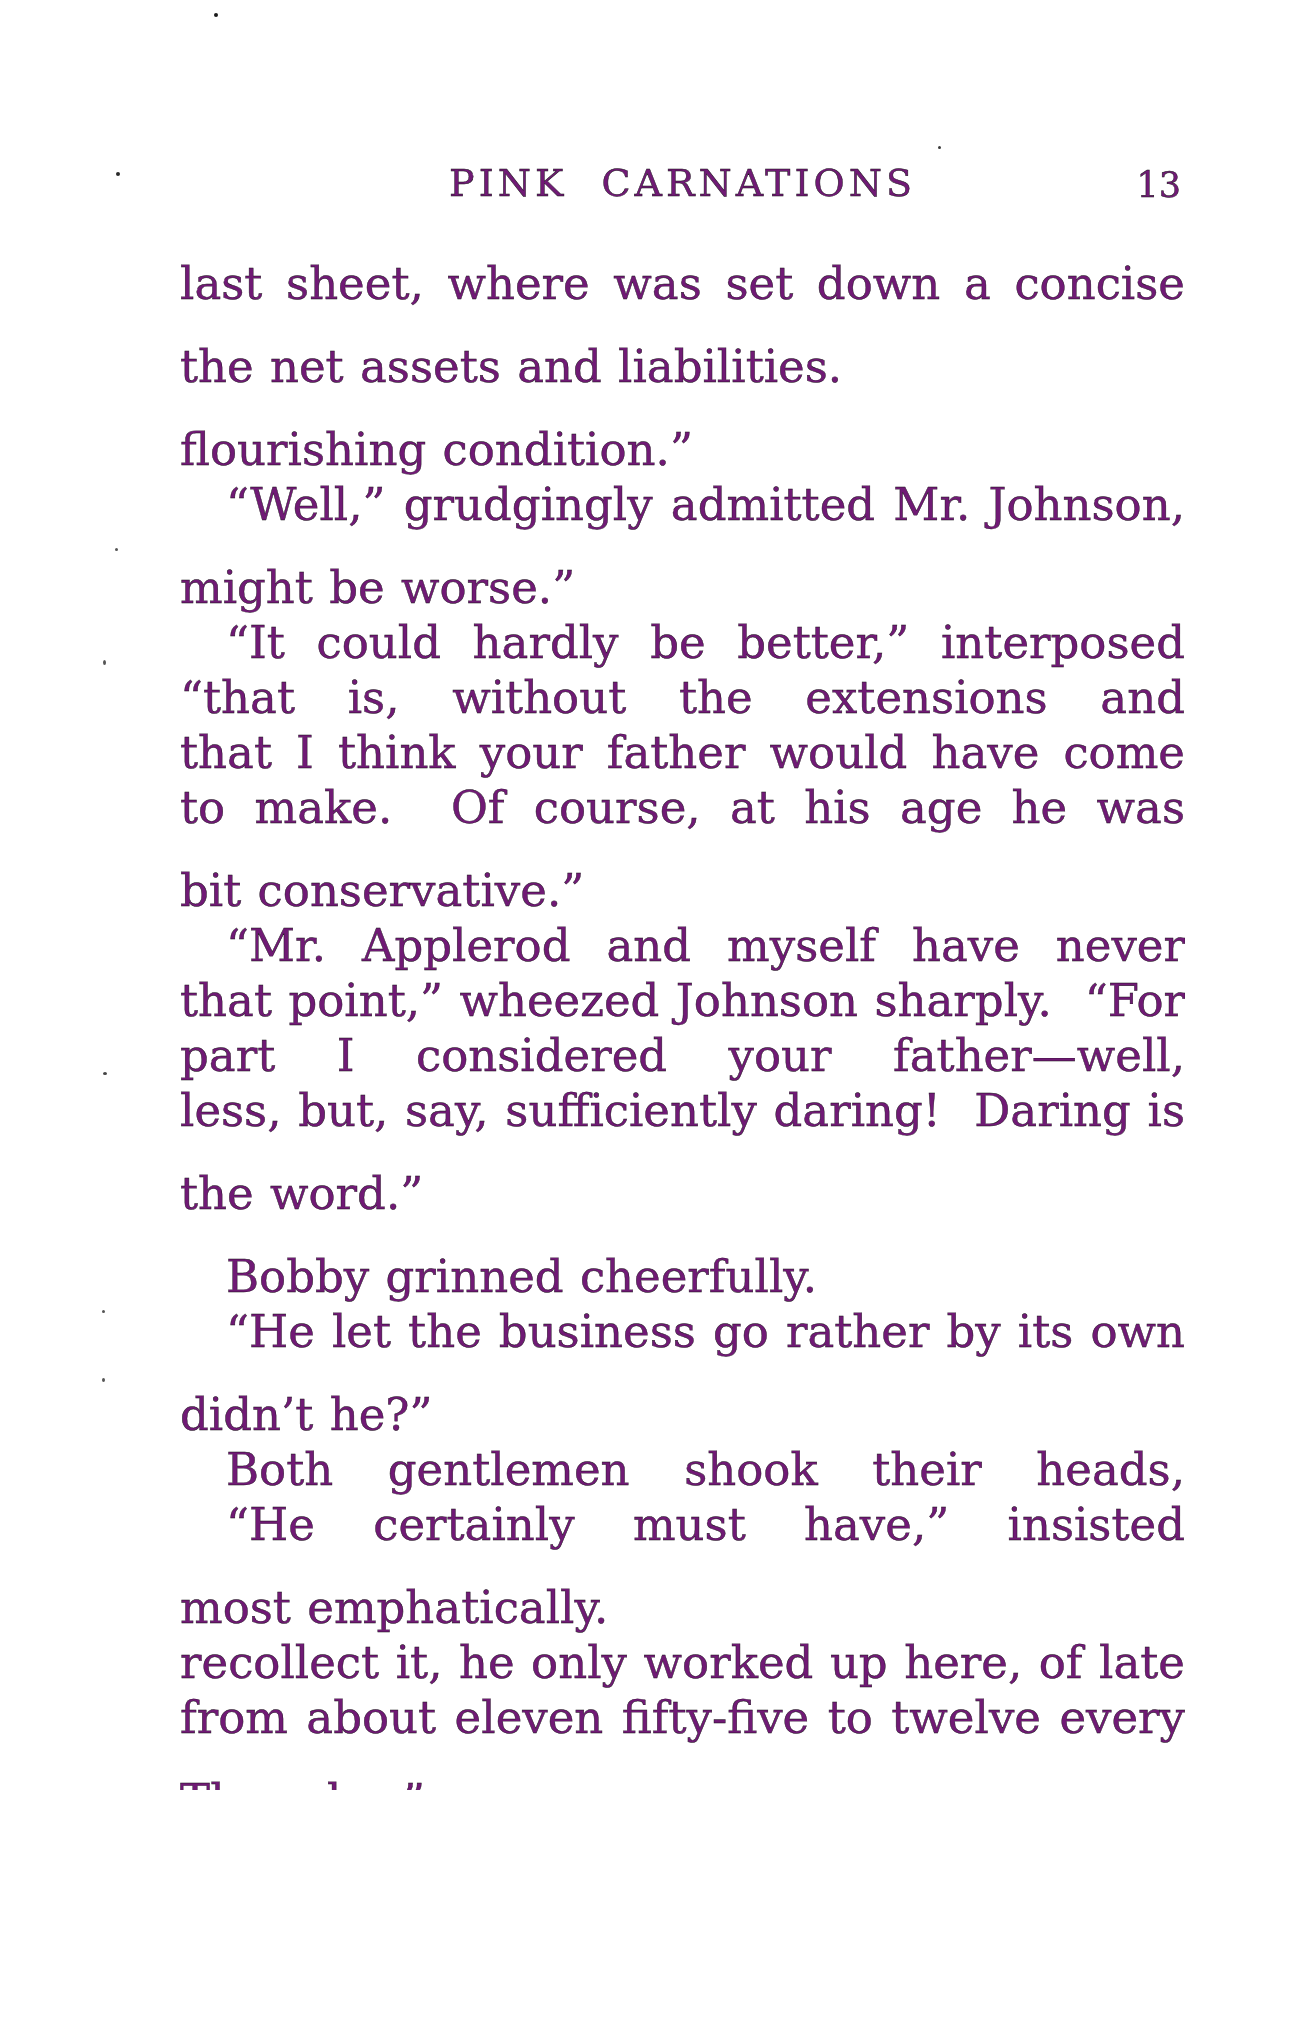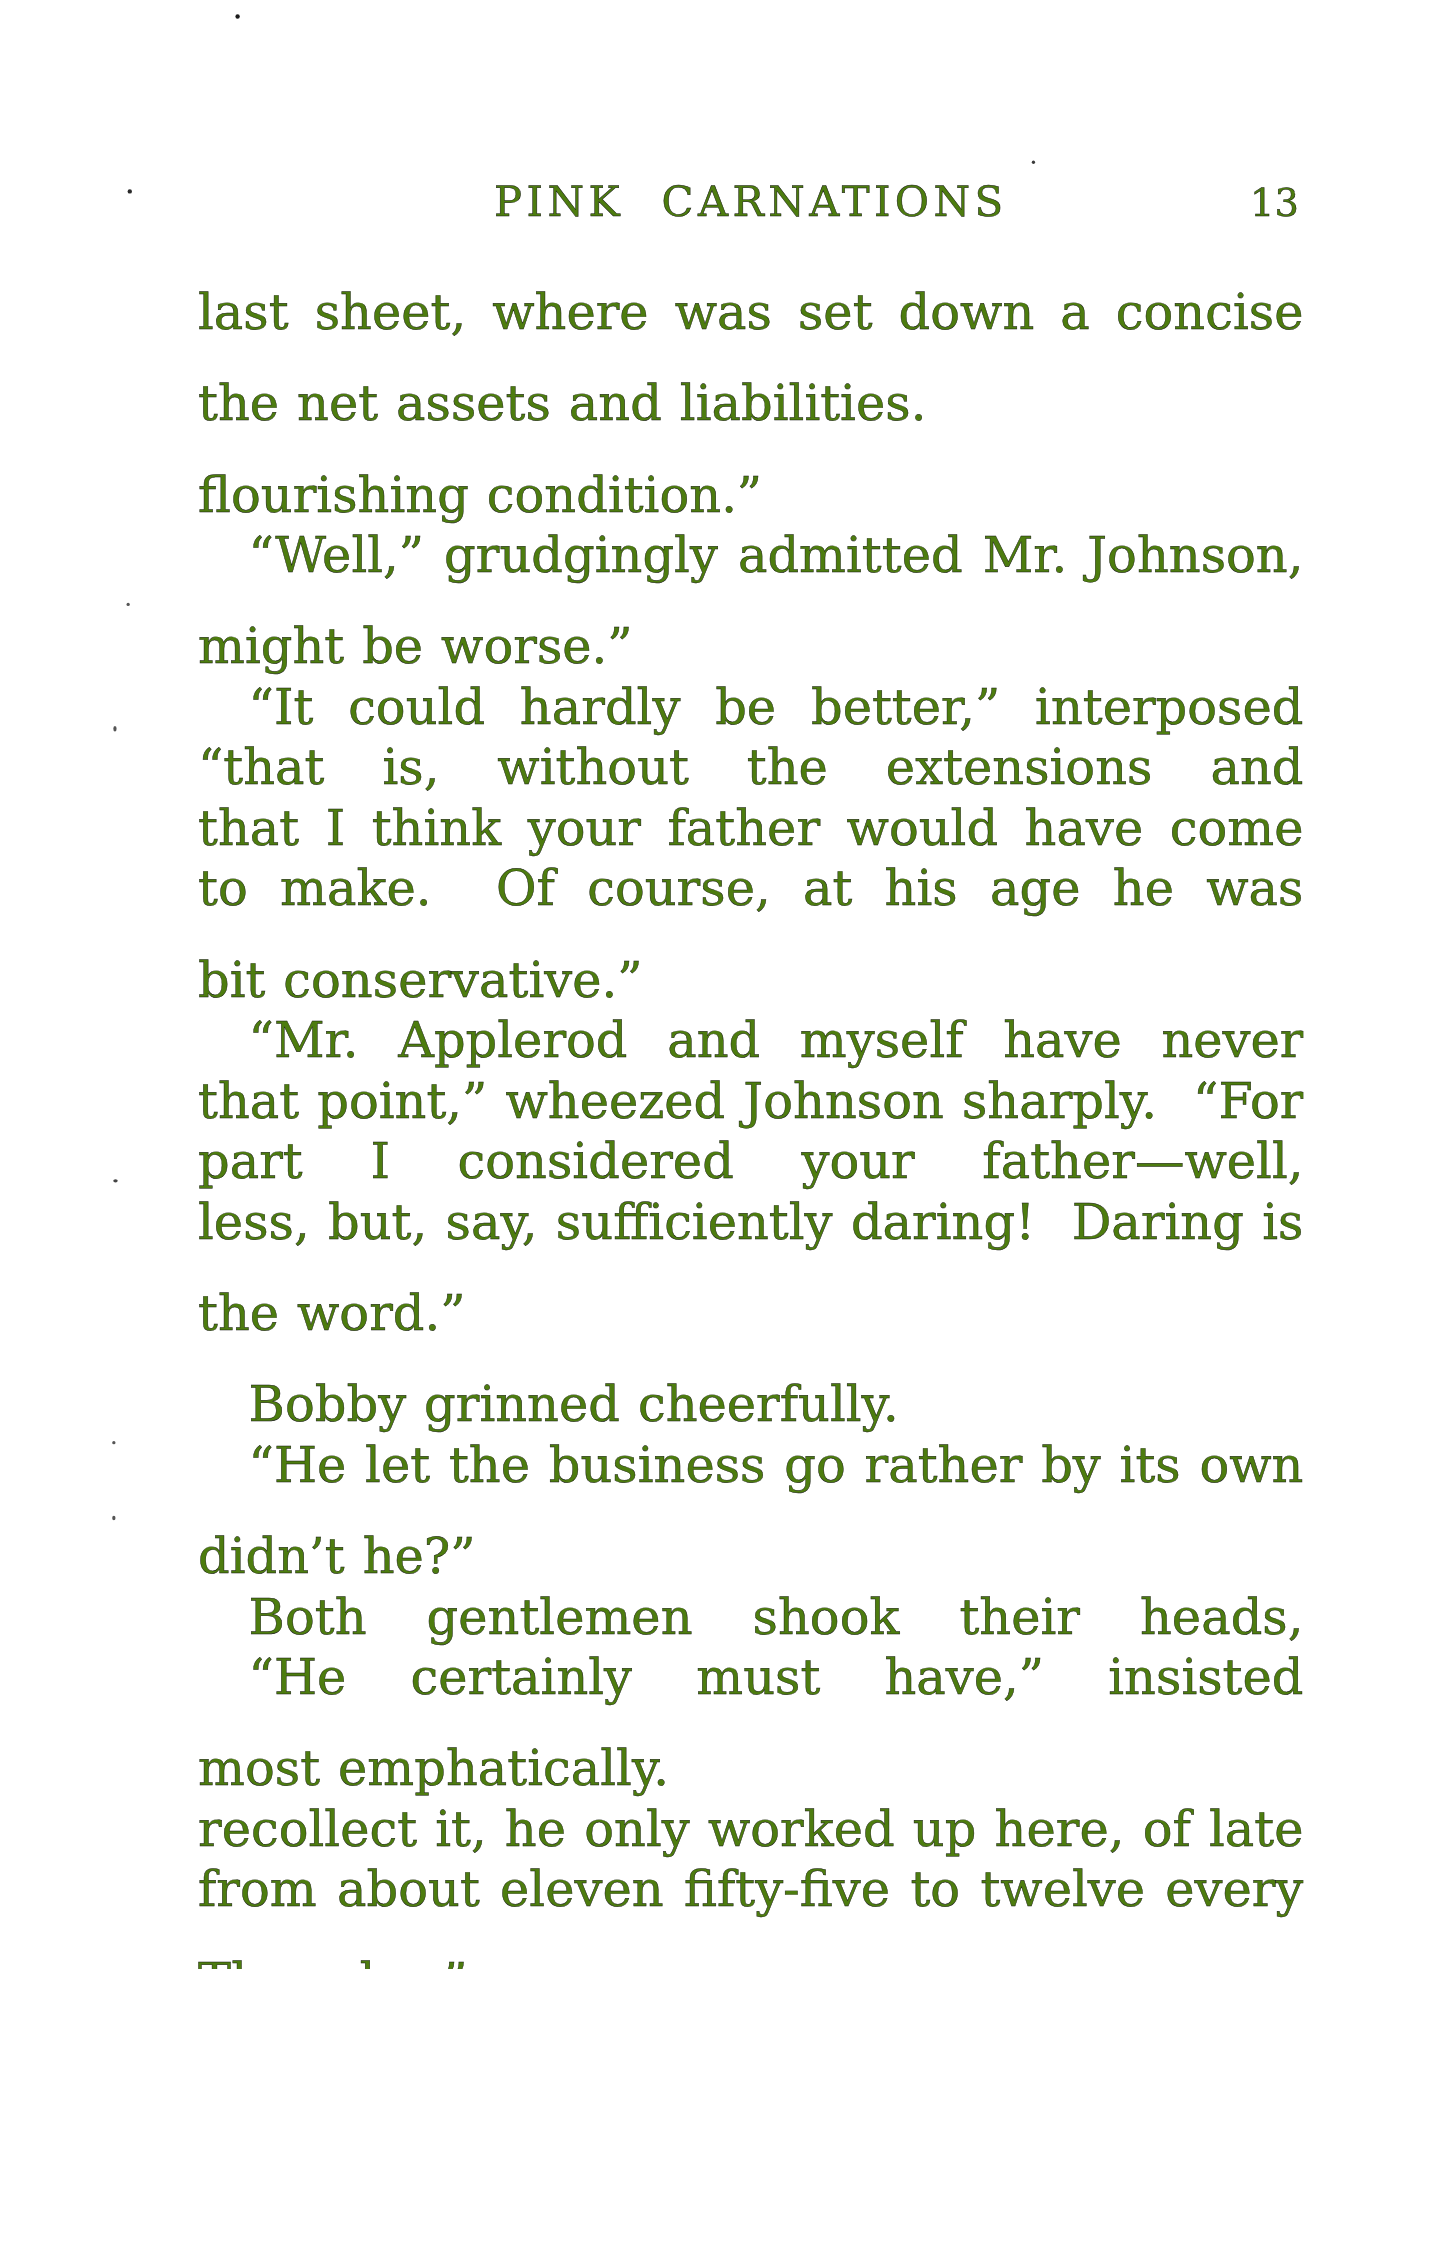--- a/index.html
+++ b/index.html
@@ -3,21 +3,21 @@
 <meta charset="utf-8">
 <style>
   html, body { margin: 0; padding: 0; background: #ffffff; }
   .page {
     position: relative;
     width: 1315px;
     height: 1790px;
     background: #ffffff;
     overflow: hidden;
     font-family: "DejaVu Serif", serif;
-    color: #4d7c0f;
+    color: #701a75;
   }
   .running-header {
     position: absolute;
     top: 160px;
     left: 180px;
     width: 1005px;
     height: 46px;
   }
   .running-title {
     display: block;

